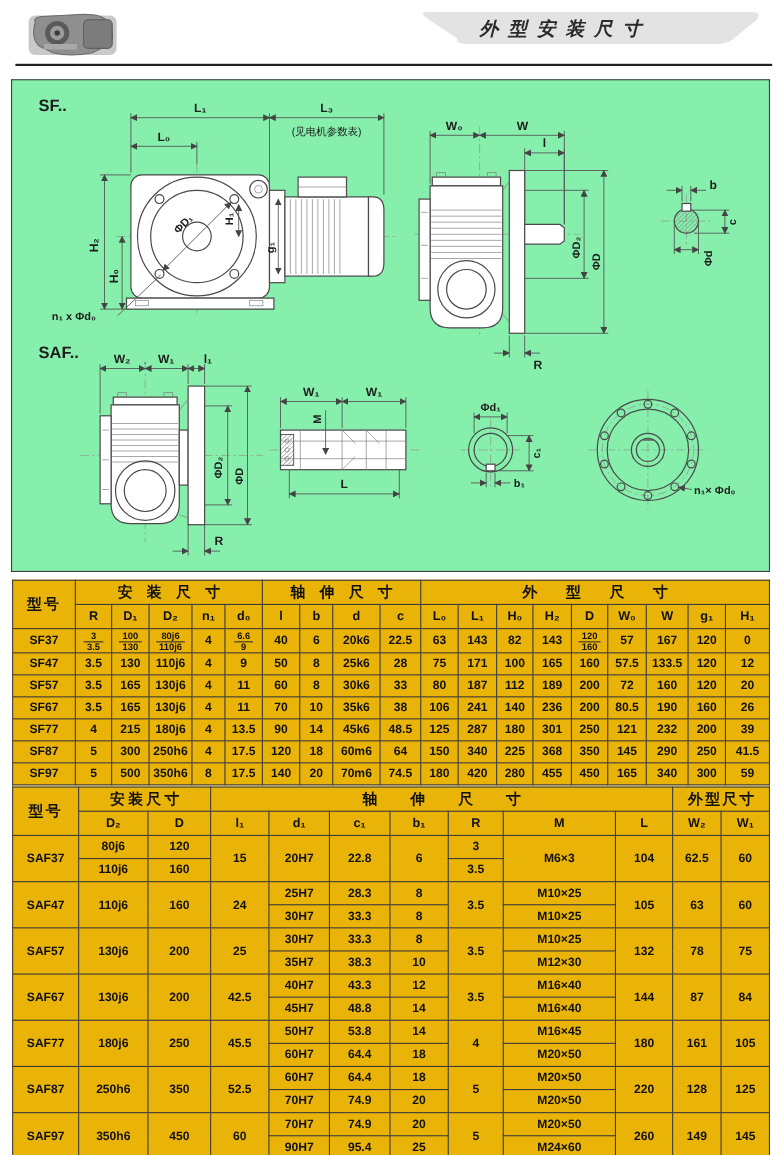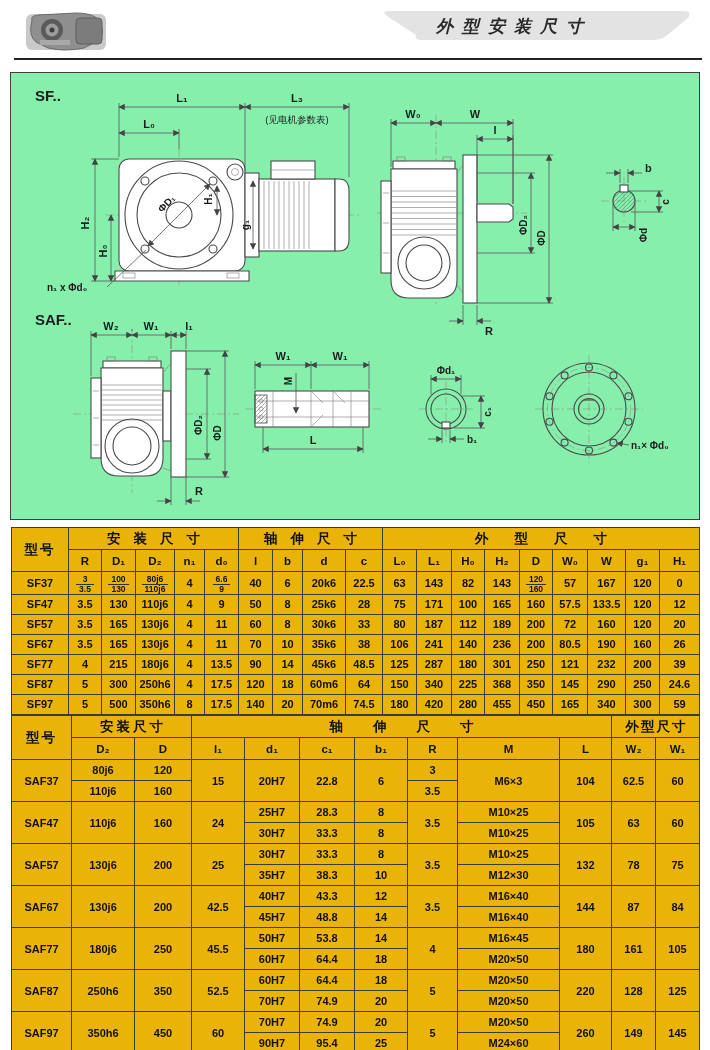--- a/index.html
+++ b/index.html
@@ -462,21 +462,21 @@
         <td>60m6</td>
         <td>64</td>
         <td>150</td>
         <td>340</td>
         <td>225</td>
         <td>368</td>
         <td>350</td>
         <td>145</td>
         <td>290</td>
         <td>250</td>
-        <td>24.6</td>
+        <td>41.5</td>
       </tr>
       <tr>
         <td class="model">SF97</td>
         <td>5</td>
         <td>500</td>
         <td>350h6</td>
         <td>8</td>
         <td>17.5</td>
         <td>140</td>
         <td>20</td>

